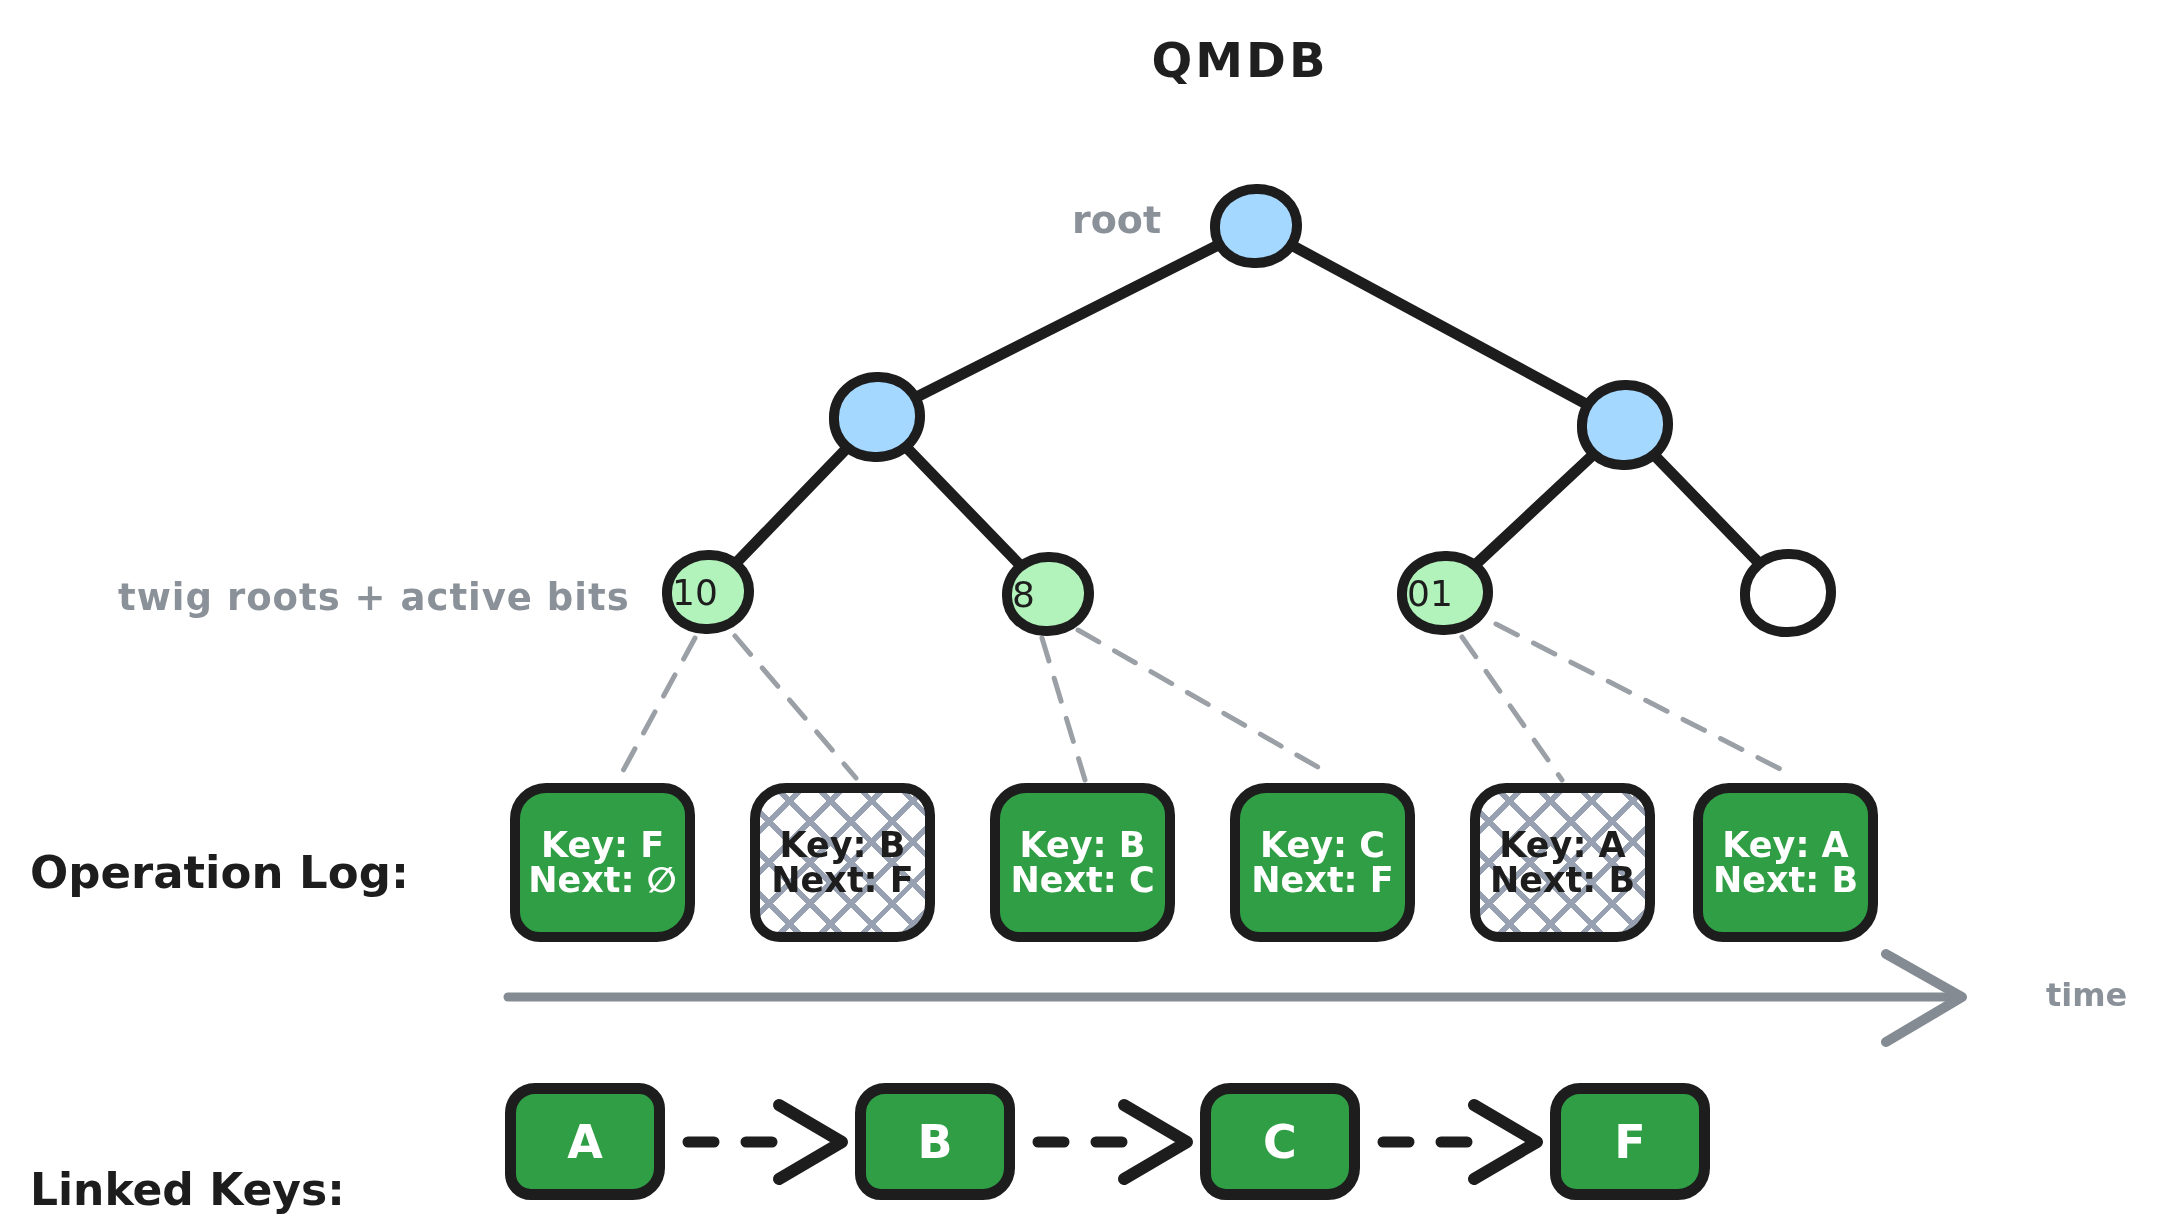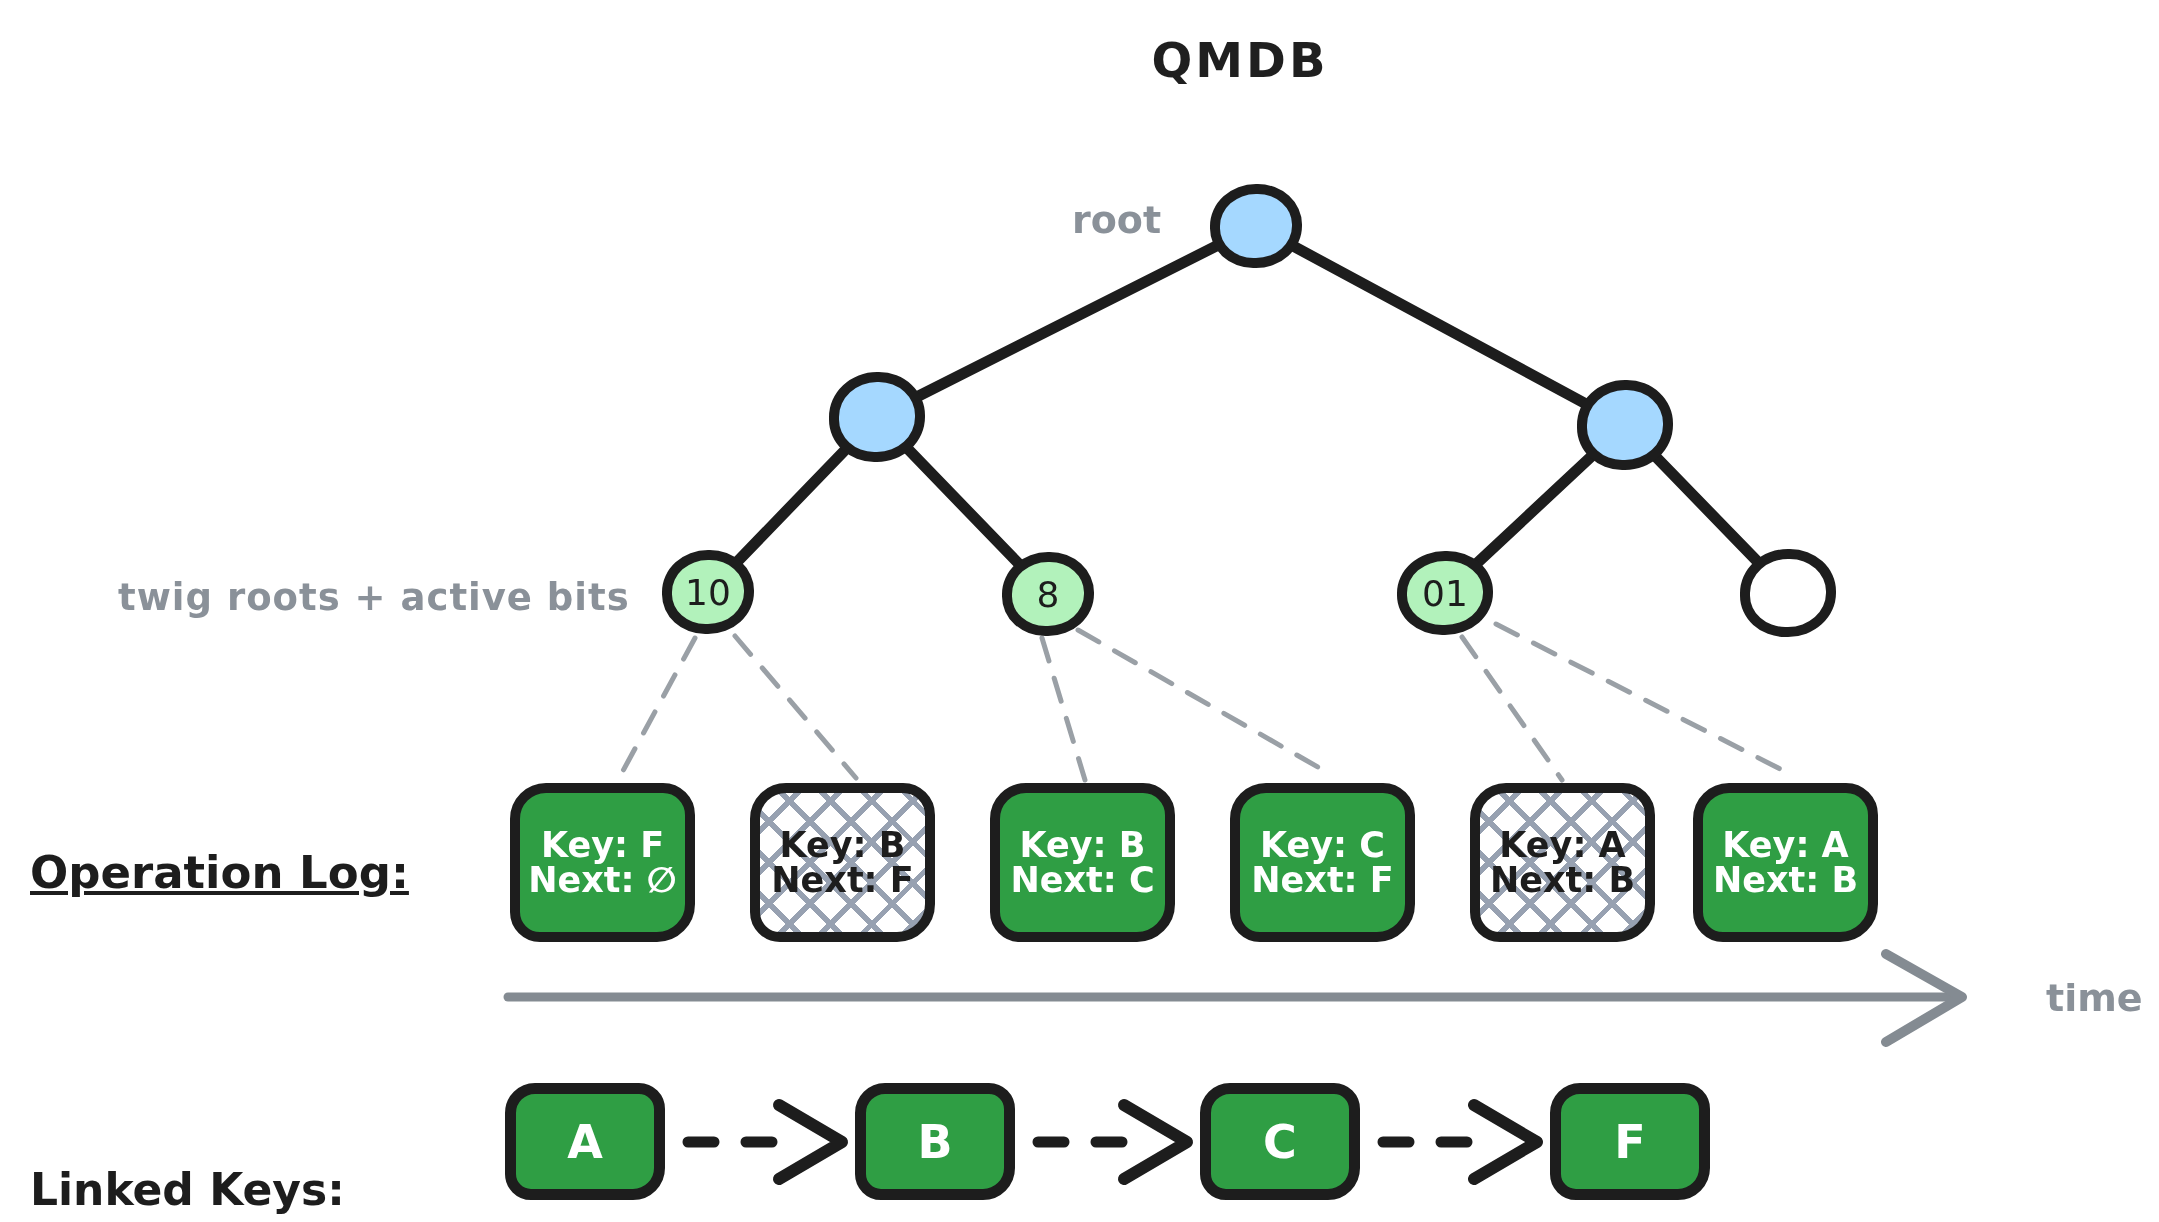--- a/index.html
+++ b/index.html
@@ -11,29 +11,29 @@
   svg.layer{position:absolute;left:0;top:0;width:2159px;height:1222px;}
 
   
   .title{
     left:1040px;top:32px;width:400px;text-align:center;
     font-size:48px;font-weight:bold;letter-spacing:3px;color:#1f1f1f;
   }
   .gray-label{color:#8a9199;font-weight:bold;}
   .root-label{left:1072px;top:198px;font-size:38px;text-align:center;}
   .twig-label{left:118px;top:576px;font-size:37px;letter-spacing:1px;}
-  .time-label{left:2046px;top:976px;font-size:38px;}
+  .time-label{left:2046px;top:976px;font-size:32px;}
   .section-label{font-weight:bold;color:#1d1d1d;}
-  .oplog-label{left:30px;top:846px;font-size:45px;text-decoration:underline;}
+  .oplog-label{left:30px;top:846px;font-size:45px;}
   .linked-label{left:30px;top:1128px;font-size:44px;margin-top:36px;}
 
   
   .node{
     box-sizing:border-box;border:10px solid #1d1d1d;border-radius:50% 48% 50% 47%;
-    display:flex;align-items:center;justify-content:center;
+    display:flex;align-items:center;
     font-size:36px;color:#1d1d1d;
   }
   .node-blue{background:#a5d8ff;}
   .node-green{background:#b2f2bb;}
   .node-white{background:#ffffff;}
   .n-root{left:1210px;top:184px;width:92px;height:84px;}
   .n-l2l{left:829px;top:372px;width:96px;height:90px;}
   .n-l2r{left:1577px;top:380px;width:96px;height:90px;}
   .n-t10{left:662px;top:550px;width:92px;height:84px;}
   .n-t11{left:1002px;top:552px;width:92px;height:84px;}

